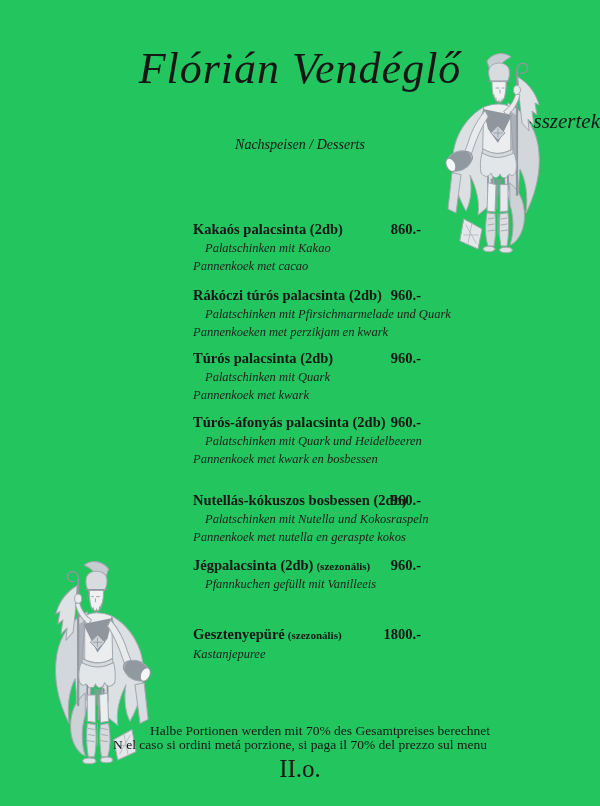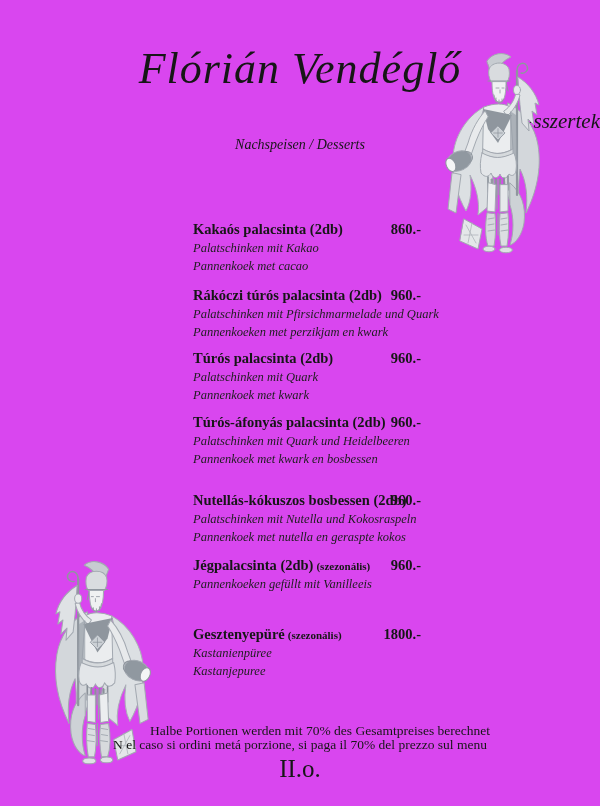--- a/index.html
+++ b/index.html
@@ -1,20 +1,20 @@
 <!DOCTYPE html>
 <html><head>
 <meta charset="utf-8">
 <style>
   html, body { margin:0; padding:0; background:#ffffff; }
   .page {
     position: relative;
     width: 600px;
     height: 806px;
-    background: #d946ef;
+    background: #22c55e;
     font-family: "Liberation Serif", serif;
     color: #161616;
     overflow: hidden;
   }
 
   
   .restaurant-title {
     position: absolute;
     top: 40px; left: 0;
     width: 600px;
@@ -69,21 +69,21 @@
     font-size: 14.5px;
     line-height: 18px;
   }
   .mi-line {
     font-style: italic;
     font-size: 12.5px;
     line-height: 13.5px;
     color: #1d1d1d;
     white-space: nowrap;
   }
-  .mi-line.first { margin-top: 3px; }
+  .mi-line.first { margin-top: 3px; margin-left: 12px; }
   .mi-line.second { margin-top: 4px; }
 
   .item-1 { top: 220px; }
   .item-2 { top: 286px; }
   .item-3 { top: 349px; }
   .item-4 { top: 413px; }
   .item-5 { top: 491px; }
   .item-6 { top: 556px; }
   .item-7 { top: 625px; }
 
@@ -213,27 +213,26 @@
   <div class="menu-item item-5">
     <div class="mi-title"><span>Nutellás-kókuszos bosbessen (2db)</span><span class="mi-suffix"></span>
       <span class="mi-price">960.-</span></div>
     <div class="mi-line first">Palatschinken mit Nutella und Kokosraspeln</div>
     <div class="mi-line second">Pannenkoek met nutella en geraspte kokos</div>
   </div>
 
   <div class="menu-item item-6">
     <div class="mi-title"><span>Jégpalacsinta (2db)</span><span class="mi-suffix">(szezonális)</span>
       <span class="mi-price">960.-</span></div>
-    <div class="mi-line first">Pannenkoeken gefüllt mit Vanilleeis</div>
+    <div class="mi-line first">Pfannkuchen gefüllt mit Vanilleeis</div>
   </div>
 
   <div class="menu-item item-7">
     <div class="mi-title"><span>Gesztenyepüré</span><span class="mi-suffix">(szezonális)</span>
       <span class="mi-price">1800.-</span></div>
-    <div class="mi-line first">Kastanienpüree</div>
     <div class="mi-line second">Kastanjepuree</div>
   </div>
 
   <div class="footer-line footer-de">Halbe Portionen werden mit 70% des Gesamtpreises berechnet</div>
   <div class="footer-line footer-it">N el caso si ordini metá porzione, si paga il 70% del prezzo sul menu</div>
   <div class="footer-line page-number">II.o.</div>
 
 </div>
 
 </body></html>

